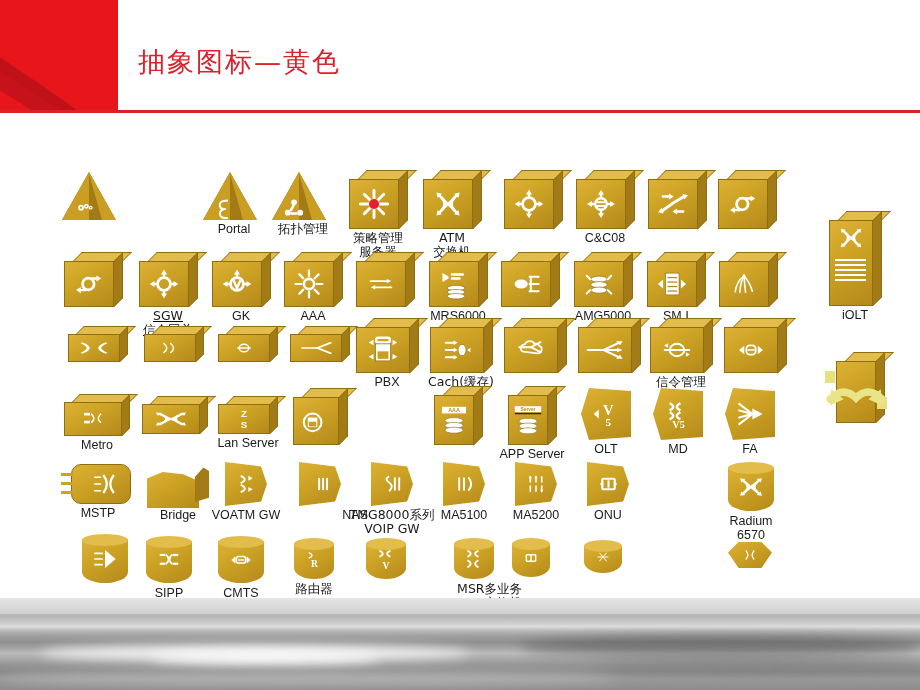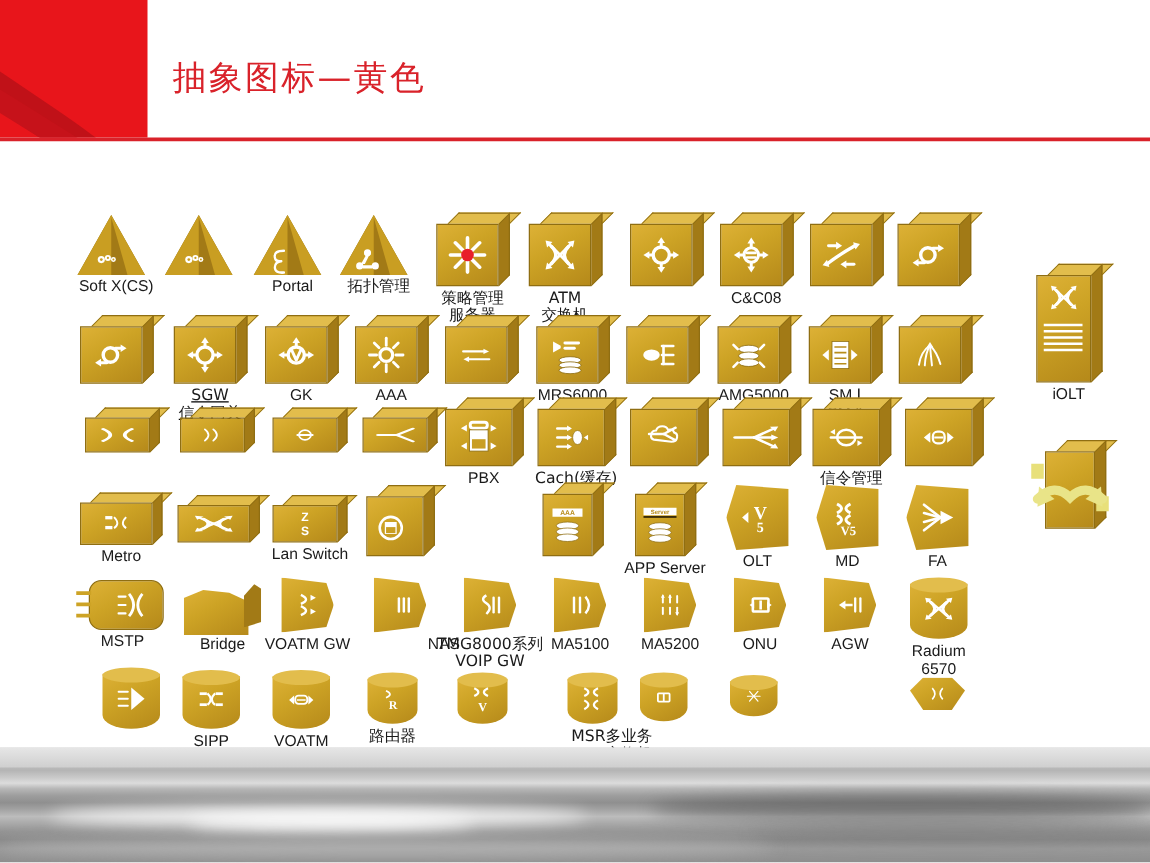--- a/index.html
+++ b/index.html
@@ -114,39 +114,20 @@
                   <circle cx="56" cy="56" r="11"></circle>
                   <circle cx="76" cy="62" r="9"></circle>
                   <circle cx="32" cy="62" r="5" fill="#c99e22"></circle>
                   <circle cx="56" cy="56" r="4" fill="#c99e22"></circle>
                   <circle cx="76" cy="62" r="3.5" fill="#c99e22"></circle>
                 </g>
               </svg></div>
           </div>
         </div>
       </div>
-      <div class="cell" style="left: 93px; top: 58px; width: 140px;">
-        <div class="icon" style="display: flex; justify-content: center;">
-          <div style="position:relative;width:62px;height:48px;">
-            <div style="position:absolute;left:0;top:0;width:0;height:0;border-left:27.28px solid transparent;border-right:27.28px solid transparent;border-bottom:48px solid #c99e22;filter:drop-shadow(0 0 0 #8f6e12);"></div>
-            <div style="position:absolute;left:27.28px;top:2px;width:0;height:0;border-top:46px solid transparent;border-left:13.64px solid #a27a16;"></div>
-            <div style="position:absolute;left:7.4399999999999995px;top:21.6px;"><svg width="32" height="22" viewBox="0 0 100 100">
-                <g fill="#ffffff">
-                  <circle cx="32" cy="62" r="13"></circle>
-                  <circle cx="56" cy="56" r="11"></circle>
-                  <circle cx="76" cy="62" r="9"></circle>
-                  <circle cx="32" cy="62" r="5" fill="#c99e22"></circle>
-                  <circle cx="56" cy="56" r="4" fill="#c99e22"></circle>
-                  <circle cx="76" cy="62" r="3.5" fill="#c99e22"></circle>
-                </g>
-              </svg></div>
-          </div>
-        </div>
-        <div class="lbl" style="position: relative; left: -70px; width: 140px;">Soft X(CS)</div>
-      </div>
       <div class="cell" style="left: 255px; top: 58px; width: 96px;">
         <div class="icon" style="display: flex; justify-content: center;">
           <div style="position:relative;width:62px;height:48px;">
             <div style="position:absolute;left:0;top:0;width:0;height:0;border-left:27.28px solid transparent;border-right:27.28px solid transparent;border-bottom:48px solid #c99e22;filter:drop-shadow(0 0 0 #8f6e12);"></div>
             <div style="position:absolute;left:27.28px;top:2px;width:0;height:0;border-top:46px solid transparent;border-left:13.64px solid #a27a16;"></div>
             <div style="position:absolute;left:7.4399999999999995px;top:21.6px;"><svg width="30" height="26" viewBox="0 0 100 100">
                 <g fill="#ffffff">
                   <circle cx="50" cy="32" r="11"></circle>
                   <circle cx="26" cy="72" r="11"></circle>
                   <circle cx="74" cy="72" r="11"></circle>
@@ -842,21 +823,21 @@
             <div style="position:absolute;left:0;top:8px;width:52px;height:30px;background:linear-gradient(150deg,#ddb136 0%,#cda325 40%,#b5891a 100%);border:1px solid #8f6e12;display:flex;align-items:center;justify-content:center;">
               <svg width="30" height="22" viewBox="0 0 100 100">
                 <g fill="#ffffff" font-family="Liberation Sans" font-size="44" font-weight="bold" text-anchor="middle">
                   <text x="50" y="40">Z</text>
                   <text x="50" y="90">S</text>
                 </g>
               </svg>
             </div>
           </div>
         </div>
-        <div class="lbl">Lan Switch</div>
+        <div class="lbl">Lan Server</div>
       </div>
       <div class="cell" style="left: 272px; top: 274px; width: 96px;">
         <div class="icon" style="display: flex; justify-content: center;">
           <div style="position:relative;width:55px;height:57px;">
             <div style="position:absolute;left:9px;top:0;width:46px;height:9px;background:#e2bd4c;transform:skewX(-45deg);transform-origin:left bottom;border:1px solid #8f6e12;border-bottom:none;"></div>
             <div style="position:absolute;right:0;top:9px;width:9px;height:48px;background:#a27a16;transform:skewY(-45deg);transform-origin:left top;border:1px solid #8f6e12;border-left:none;"></div>
             <div style="position:absolute;left:0;top:9px;width:46px;height:48px;background:linear-gradient(150deg,#ddb136 0%,#cda325 40%,#b5891a 100%);border:1px solid #8f6e12;">
               <div style="display:flex;align-items:center;justify-content:center;height:100%;">
                 <svg width="34" height="36" viewBox="0 0 100 100">
                   <circle cx="40" cy="54" r="26" fill="none" stroke="#ffffff" stroke-width="6"></circle>
@@ -1106,38 +1087,20 @@
                 <g fill="#ffffff">
                   <polygon points="18,50 32,40 32,60"></polygon>
                   <polygon points="86,50 72,40 72,60"></polygon>
                 </g>
               </svg>
             </div>
           </div>
         </div>
         <div class="lbl">ONU</div>
       </div>
-      <div class="cell" style="left: 632px; top: 348px; width: 96px;">
-        <div class="icon" style="display: flex; justify-content: center;">
-          <div style="position:relative;width:42px;height:44px;">
-            <div style="position:absolute;left:0;top:0;width:42px;height:44px;background:linear-gradient(150deg,#ddb136 0%,#cda325 40%,#b5891a 100%);clip-path:polygon(0% 0%, 86% 10%, 100% 50%, 86% 90%, 0% 100%);"></div>
-            <div style="position:absolute;left:0;top:0;width:42px;height:44px;display:flex;align-items:center;justify-content:center;">
-              <svg width="26" height="34" viewBox="0 0 100 100">
-                <polygon points="16,50 36,36 36,64" fill="#ffffff"></polygon>
-                <line x1="32" y1="50" x2="58" y2="50" stroke="#ffffff" stroke-width="8"></line>
-                <g stroke="#ffffff" stroke-width="7" stroke-linecap="round">
-                  <line x1="66" y1="30" x2="66" y2="70"></line>
-                  <line x1="82" y1="30" x2="82" y2="70"></line>
-                </g>
-              </svg>
-            </div>
-          </div>
-        </div>
-        <div class="lbl">AGW</div>
-      </div>
       <div class="cell" style="left: 703px; top: 348px; width: 96px;">
         <div class="icon" style="display: flex; justify-content: center;">
           <div style="position:relative;width:46px;height:50px;">
             <div style="position:absolute;left:0;top:5px;width:46px;height:44px;background:linear-gradient(150deg,#ddb136 0%,#cda325 40%,#b5891a 100%);border-radius:0 0 23px 23px / 0 0 11px 11px;"></div>
             <div style="position:absolute;left:0;top:0;width:46px;height:12px;background:#e2bd4c;border-radius:50%;"></div>
             <div style="position:absolute;left:0;top:0;width:46px;height:50px;display:flex;align-items:center;justify-content:center;">
               <svg width="32" height="26" viewBox="0 0 100 100" preserveAspectRatio="none">
                 <g fill="none" stroke="#ffffff" stroke-width="7" stroke-linecap="round" stroke-linejoin="round">
                   <line x1="50" y1="50" x2="25.899494936611664" y2="25.899494936611664"></line>
                   <polygon points="16,16 32.26345596729059,19.535533905932738 19.535533905932738,32.26345596729059" fill="#ffffff" stroke="none"></polygon>
@@ -1207,21 +1170,21 @@
                 <rect x="28" y="34" width="44" height="30" rx="12" fill="none" stroke="#ffffff" stroke-width="7"></rect>
                 <line x1="34" y1="50" x2="66" y2="50" stroke="#ffffff" stroke-width="6"></line>
                 <g fill="#ffffff">
                   <polygon points="6,50 24,34 24,66"></polygon>
                   <polygon points="94,50 76,34 76,66"></polygon>
                 </g>
               </svg>
             </div>
           </div>
         </div>
-        <div class="lbl">VOATM</div>
+        <div class="lbl">CMTS</div>
       </div>
       <div class="cell" style="left: 266px; top: 424px; width: 96px;">
         <div class="icon" style="display: flex; justify-content: center;">
           <div style="position:relative;width:40px;height:42px;">
             <div style="position:absolute;left:0;top:5px;width:40px;height:36px;background:linear-gradient(150deg,#ddb136 0%,#cda325 40%,#b5891a 100%);border-radius:0 0 20px 20px / 0 0 11px 11px;"></div>
             <div style="position:absolute;left:0;top:0;width:40px;height:12px;background:#e2bd4c;border-radius:50%;"></div>
             <div style="position:absolute;left:0;top:0;width:40px;height:42px;display:flex;align-items:center;justify-content:center;">
               <svg width="26" height="20" viewBox="0 0 100 100">
                 <g stroke="#ffffff" stroke-width="7" fill="none">
                   <path d="M24 18 Q56 32 24 46"></path>

